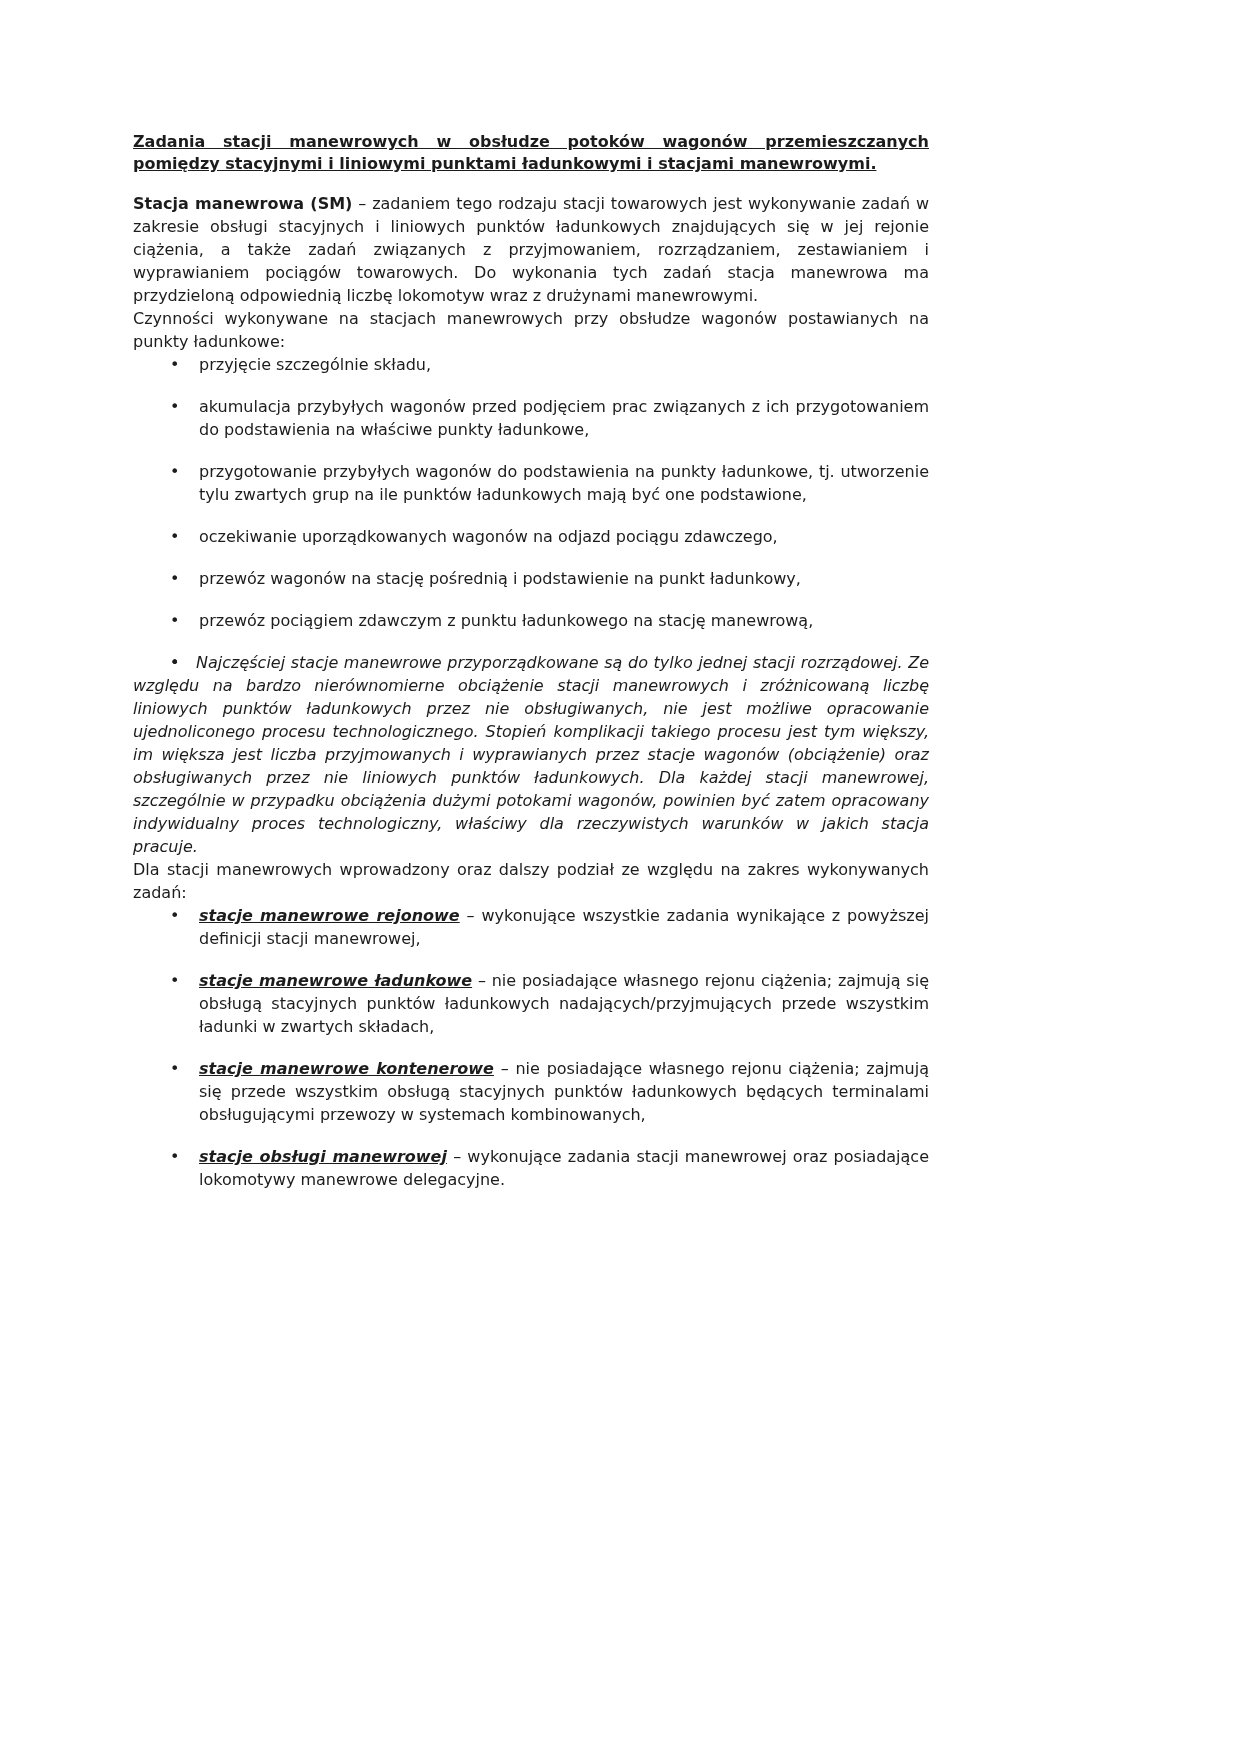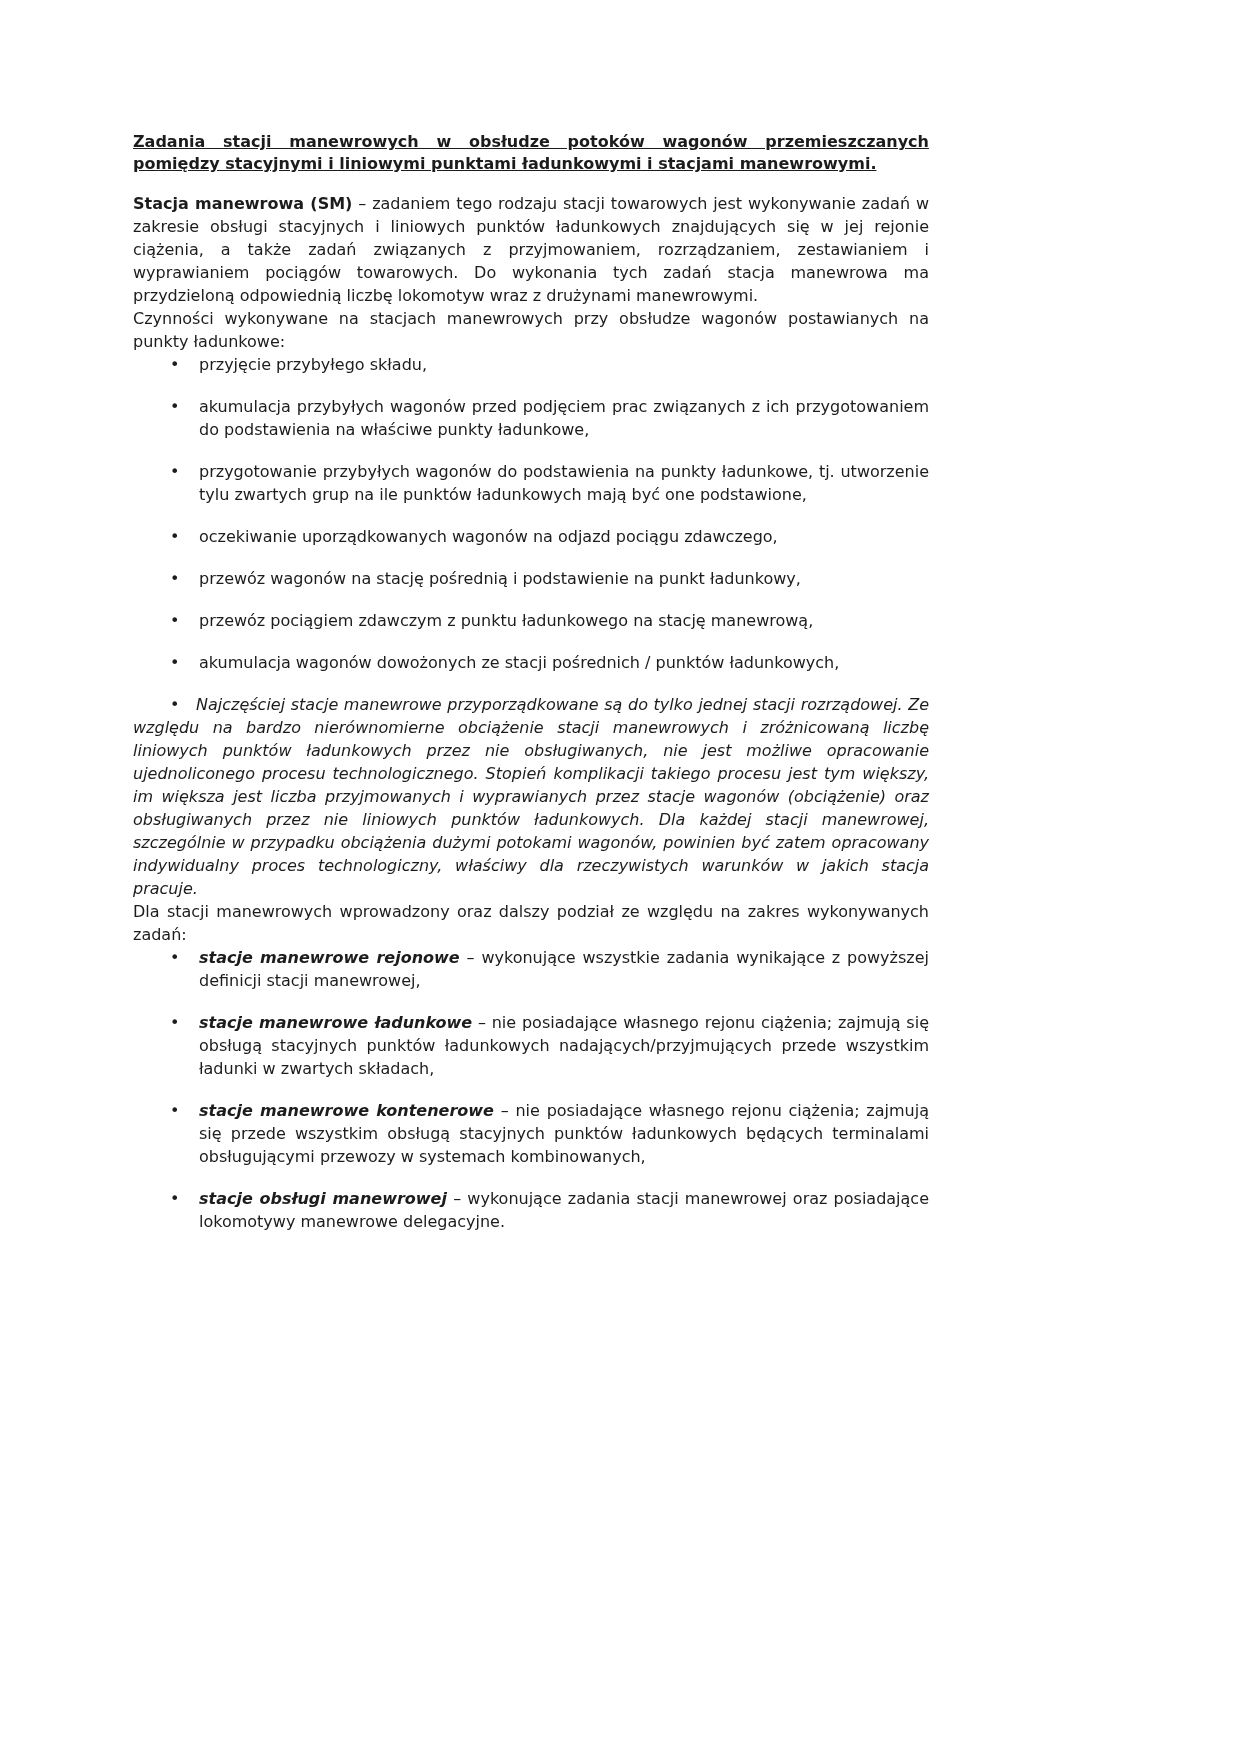--- a/index.html
+++ b/index.html
@@ -32,20 +32,21 @@
   .indent-first {
     text-indent: 63px;
     font-style: italic;
   }
   .lead-bi {
     font-weight: bold;
   }
   .lead-iu {
     font-weight: bold;
     font-style: italic;
+    text-decoration: underline;
   }
   ul.bullets {
     list-style: none;
     margin: 0;
     padding: 0;
   }
   li.bullet-item {
     position: relative;
     padding-left: 66px;
     margin: 0 0 19px 0;
@@ -64,21 +65,21 @@
 
   <h1 class="doc-title">Zadania stacji manewrowych w obsłudze potoków wagonów przemieszczanych pomiędzy stacyjnymi i liniowymi punktami ładunkowymi i stacjami manewrowymi.</h1>
 
   <p class="para"><span class="lead-bi">Stacja manewrowa (SM)</span><span> – zadaniem tego rodzaju stacji towarowych jest wykonywanie zadań w zakresie obsługi stacyjnych i liniowych punktów ładunkowych znajdujących się w jej rejonie ciążenia, a także zadań związanych z przyjmowaniem, rozrządzaniem, zestawianiem i wyprawianiem pociągów towarowych. Do wykonania tych zadań stacja manewrowa ma przydzieloną odpowiednią liczbę lokomotyw wraz z drużynami manewrowymi.</span></p>
 
   <p class="para">Czynności wykonywane na stacjach manewrowych przy obsłudze wagonów postawianych na punkty ładunkowe:</p>
 
   <ul class="bullets">
     <li class="bullet-item">
       <span class="marker">•</span>
-      <span>przyjęcie przybyłego składu,</span>
+      <span>przyjęcie szczególnie składu,</span>
     </li>
     <li class="bullet-item">
       <span class="marker">•</span>
       <span>akumulacja przybyłych wagonów przed podjęciem prac związanych z ich przygotowaniem do podstawienia na właściwe punkty ładunkowe,</span>
     </li>
     <li class="bullet-item">
       <span class="marker">•</span>
       <span>przygotowanie przybyłych wagonów do podstawienia na punkty ładunkowe, tj. utworzenie tylu zwartych grup na ile punktów ładunkowych mają być one podstawione,</span>
     </li>
     <li class="bullet-item">
@@ -88,21 +89,20 @@
     <li class="bullet-item">
       <span class="marker">•</span>
       <span>przewóz wagonów na stację pośrednią i podstawienie na punkt ładunkowy,</span>
     </li>
     <li class="bullet-item">
       <span class="marker">•</span>
       <span>przewóz pociągiem zdawczym z punktu ładunkowego na stację manewrową,</span>
     </li>
     <li class="bullet-item">
       <span class="marker">•</span>
-      <span>akumulacja wagonów dowożonych ze stacji pośrednich / punktów ładunkowych,</span>
     </li>
     <li class="bullet-item">
       <span class="marker">•</span>
     </li>
   </ul>
 
   <p class="para indent-first">Najczęściej stacje manewrowe przyporządkowane są do tylko jednej stacji rozrządowej. Ze względu na bardzo nierównomierne obciążenie stacji manewrowych i zróżnicowaną liczbę liniowych punktów ładunkowych przez nie obsługiwanych, nie jest możliwe opracowanie ujednoliconego procesu technologicznego. Stopień komplikacji takiego procesu jest tym większy, im większa jest liczba przyjmowanych i wyprawianych przez stacje wagonów (obciążenie) oraz obsługiwanych przez nie liniowych punktów ładunkowych. Dla każdej stacji manewrowej, szczególnie w przypadku obciążenia dużymi potokami wagonów, powinien być zatem opracowany indywidualny proces technologiczny, właściwy dla rzeczywistych warunków w jakich stacja pracuje.</p>
 
   <p class="para">Dla stacji manewrowych wprowadzony oraz dalszy podział ze względu na zakres wykonywanych zadań:</p>
 

